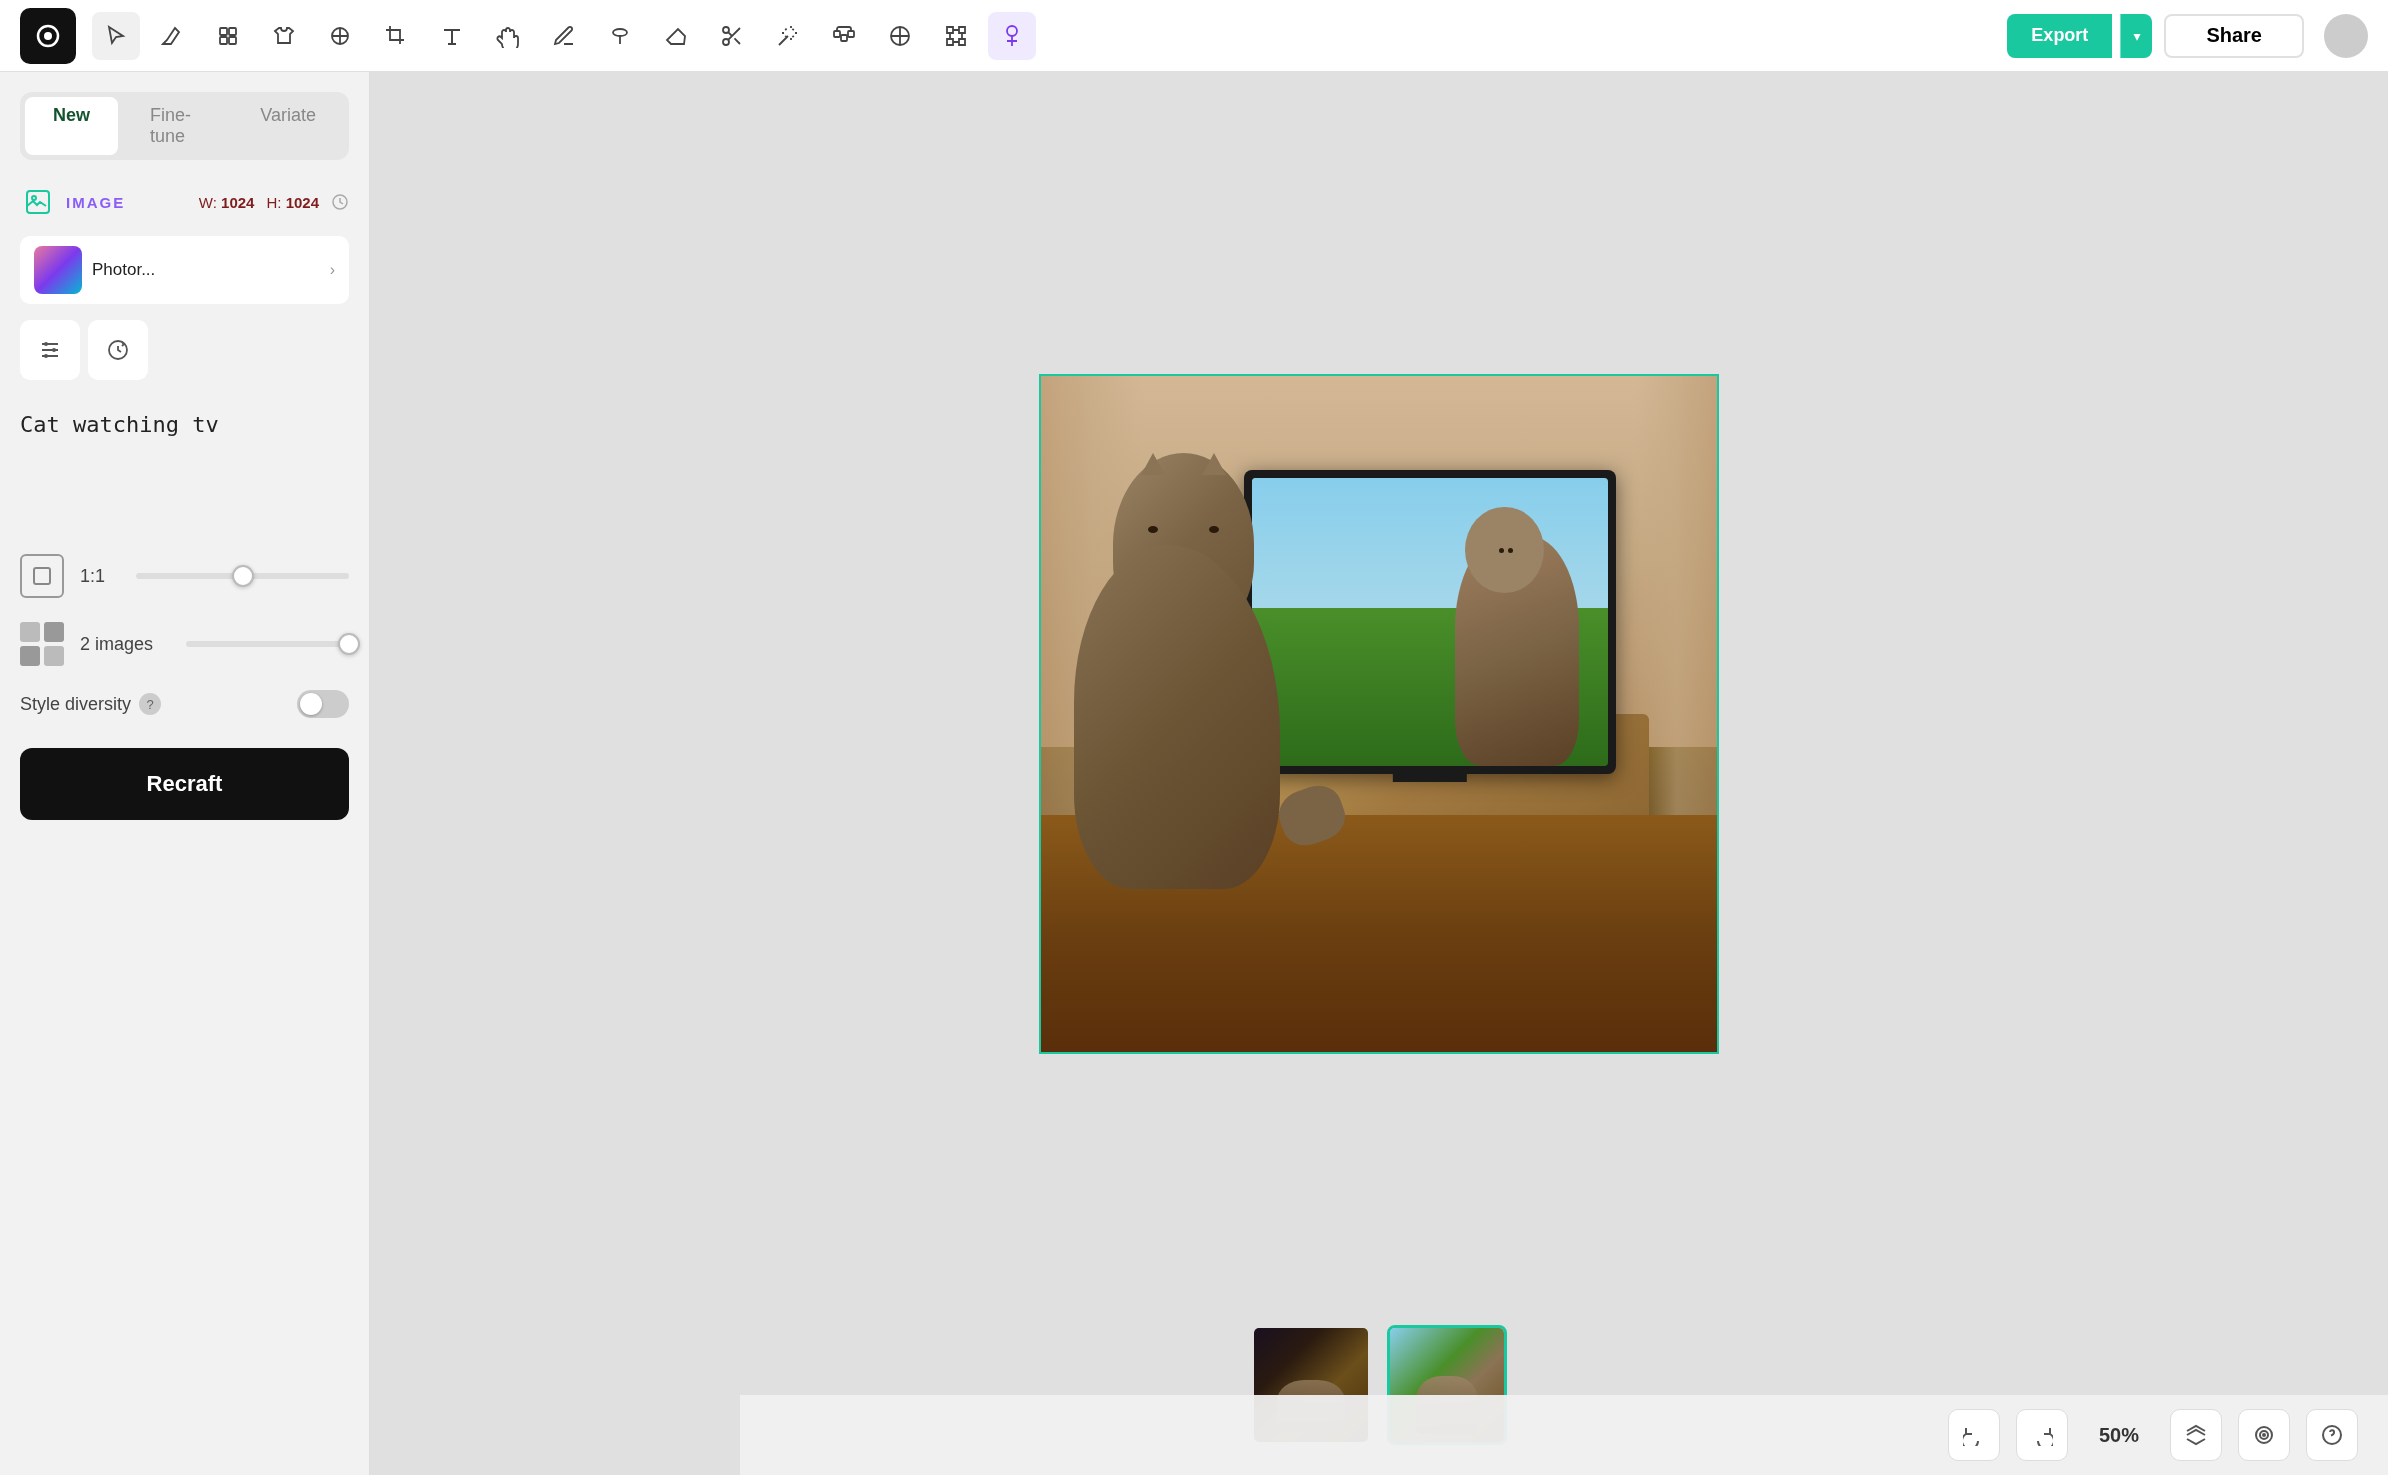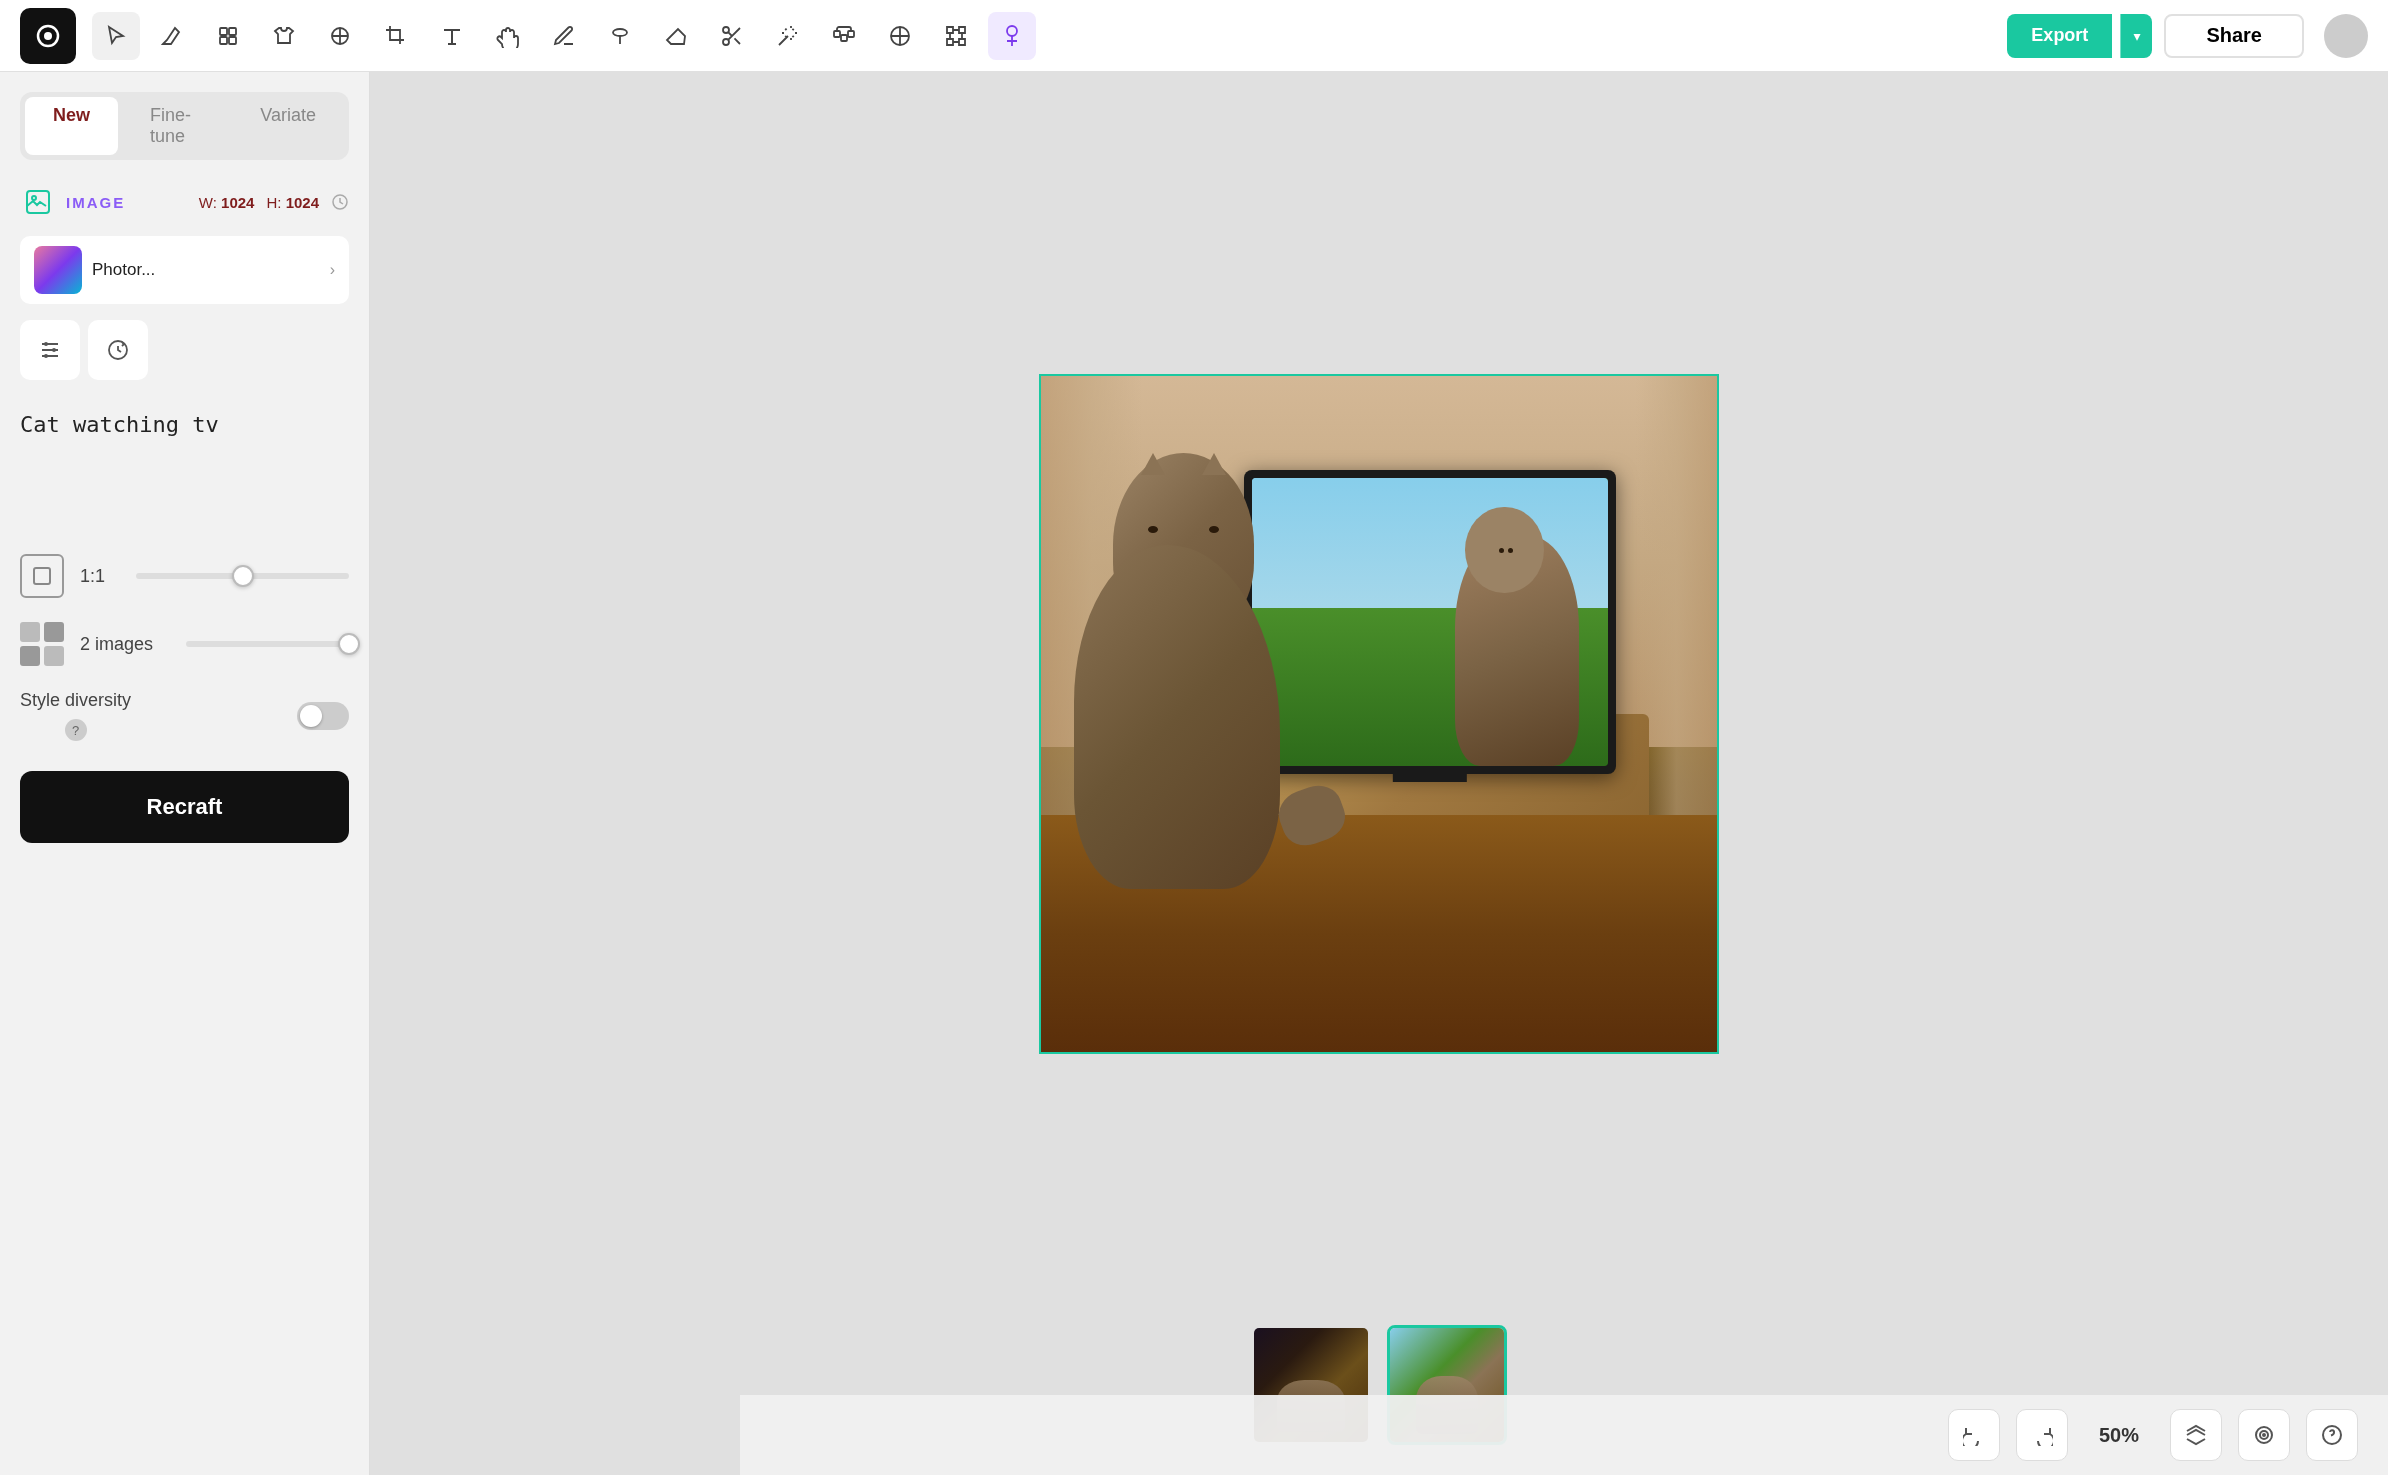--- a/index.html
+++ b/index.html
@@ -116,21 +116,21 @@
     .panel-tab {
       padding: 8px 28px;
       border-radius: 8px;
       font-size: 18px;
       cursor: pointer;
       color: #888;
       font-weight: 500;
     }
     .panel-tab.active {
       background: white;
-      color: #7f1d1d;
+      color: #14532d;
       font-weight: 600;
     }
 
     
     .section-label {
       display: flex;
       align-items: center;
       gap: 10px;
       margin-bottom: 16px;
     }
@@ -301,21 +301,21 @@
     
     .diversity-row {
       display: flex;
       align-items: center;
       gap: 10px;
       margin-bottom: 30px;
     }
     .diversity-label {
       font-size: 18px;
       color: #444;
-      display: flex; align-items: center; gap: 8px; flex-direction: column;
+      display: flex; align-items: center; gap: 8px;
     }
     .diversity-help {
       width: 22px; height: 22px;
       border-radius: 50%;
       background: #ccc;
       display: flex; align-items: center; justify-content: center;
       font-size: 13px;
       color: #666;
     }
     .diversity-toggle {

